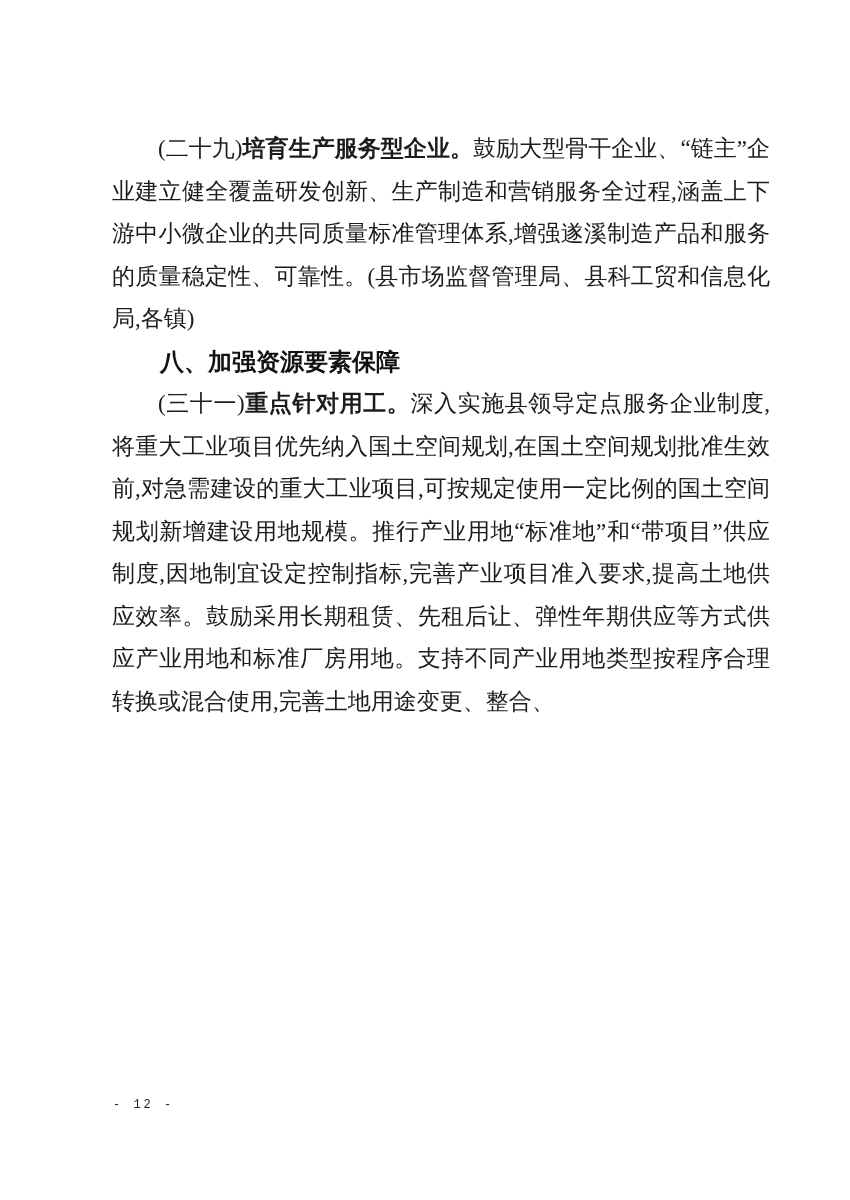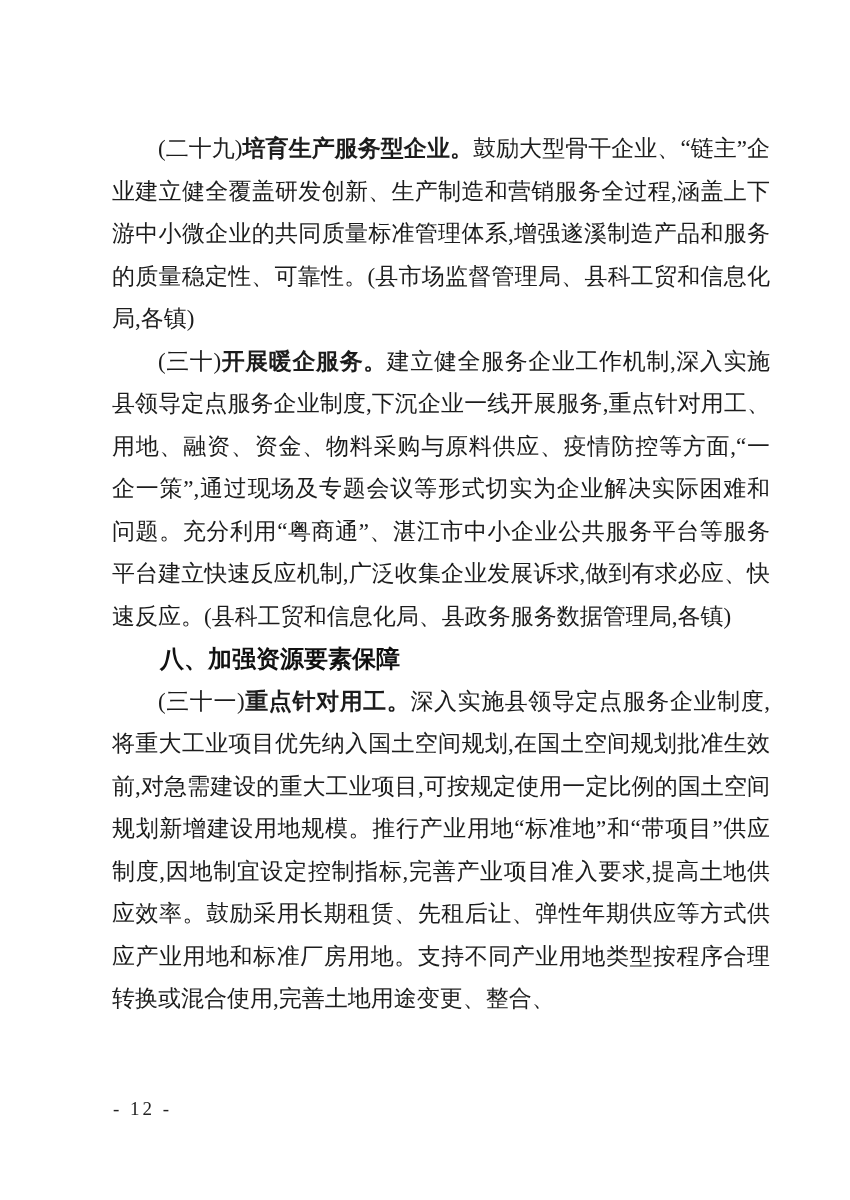--- a/index.html
+++ b/index.html
@@ -42,35 +42,34 @@
     font-weight: bold;
     font-size: 24px;
     line-height: 42.5px;
     text-indent: 2em;
     color: #111111;
   }
   .page-number {
     position: absolute;
     left: 113px;
     top: 1098px;
-    font-family: Liberation Serif, serif;
-    font-size: 19px;
+    font-family: Liberation Mono, monospace;
+    font-size: 12px;
     letter-spacing: 3px;
     color: #222222;
   }
 </style>
 </head>
 <body>
 
 <div class="page">
   <div class="textblock">
 
     <p class="para"><span class="lead-num">(二十九)</span><span class="lead-title">培育生产服务型企业。</span><span class="body-text">鼓励大型骨干企业、“链主”企业建立健全覆盖研发创新、生产制造和营销服务全过程,涵盖上下游中小微企业的共同质量标准管理体系,增强遂溪制造产品和服务的质量稳定性、可靠性。(县市场监督管理局、县科工贸和信息化局,各镇)</span></p>
 
-    <p class="para"><span class="lead-num">(三十)</span><span class="lead-title">开展暖企服务。</span><span class="body-text">建立健全服务企业工作机制,深入实施县领导定点服务企业制度,下沉企业一线开展服务,重点针对用工、用地、融资、资金、物料采购与原料供应、疫情防控等方面,“一企一策”,通过现场及专题会议等形式切实为企业解决实际困难和问题。充分利用“粤商通”、湛江市中小企业公共服务平台等服务平台建立快速反应机制,广泛收集企业发展诉求,做到有求必应、快速反应。(县科工贸和信息化局、县政务服务数据管理局,各镇)</span></p>
 
     <h2 class="section-heading">八、加强资源要素保障</h2>
 
     <p class="para"><span class="lead-num">(三十一)</span><span class="lead-title">重点针对用工。</span><span class="body-text">深入实施县领导定点服务企业制度,将重大工业项目优先纳入国土空间规划,在国土空间规划批准生效前,对急需建设的重大工业项目,可按规定使用一定比例的国土空间规划新增建设用地规模。推行产业用地“标准地”和“带项目”供应制度,因地制宜设定控制指标,完善产业项目准入要求,提高土地供应效率。鼓励采用长期租赁、先租后让、弹性年期供应等方式供应产业用地和标准厂房用地。支持不同产业用地类型按程序合理转换或混合使用,完善土地用途变更、整合、</span></p>
 
   </div>
 
   <div class="page-number">- 12 -</div>
 </div>
 

